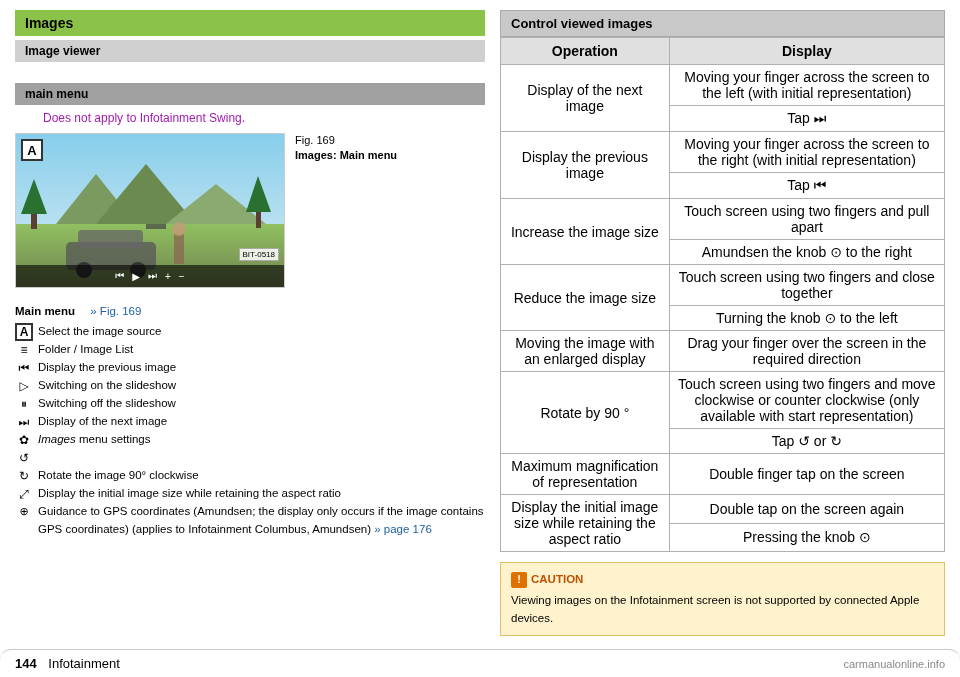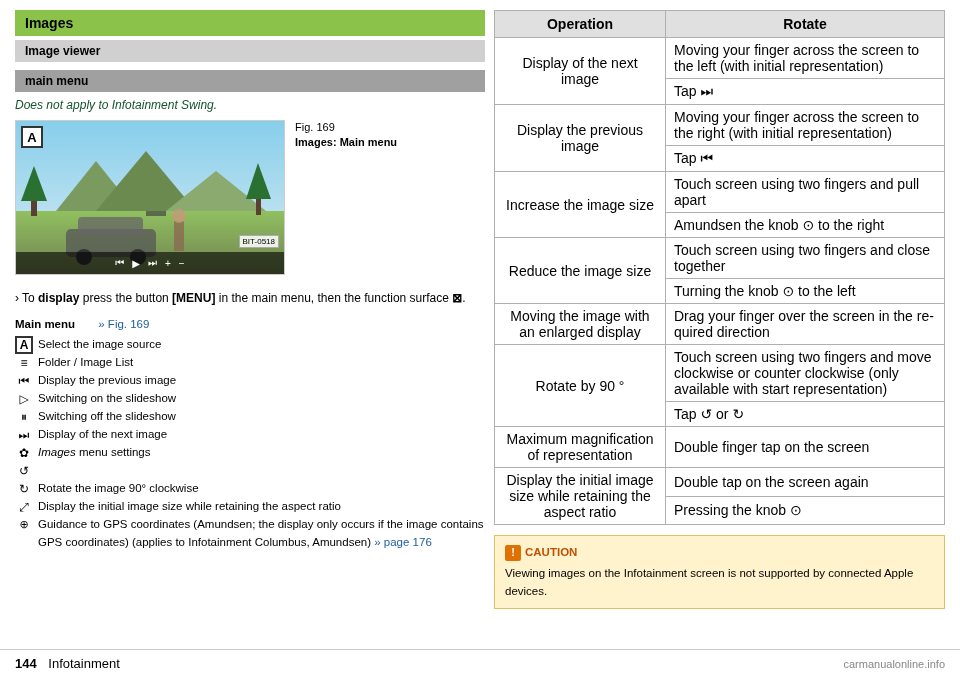--- a/index.html
+++ b/index.html
@@ -9,21 +9,21 @@
       background: #fff;
       width: 960px;
       min-height: 677px;
       display: flex;
       flex-direction: column;
     }
     .main-content {
       display: flex;
       flex: 1;
       padding: 10px 15px;
-      gap: 9px;
+      gap: 15px;
     }
     .left-column {
       width: 470px;
       flex-shrink: 0;
     }
     .right-column {
       flex: 1;
     }
     
     .section-header-green {
@@ -33,35 +33,35 @@
       font-size: 14px;
       padding: 5px 10px;
       margin-bottom: 4px;
     }
     .section-header-light {
       background: #d0d0d0;
       color: #000;
       font-weight: bold;
       font-size: 12px;
       padding: 4px 10px;
-      margin-bottom: 8px;
+      margin-bottom: 21px;
     }
     .section-header-dark {
       background: #a0a0a0;
       color: #000;
       font-weight: bold;
       font-size: 12px;
       padding: 4px 10px;
       margin-bottom: 6px;
     }
     .italic-note {
-      font-style: italic;
       font-size: 12px;
       margin-bottom: 8px;
-      color: #14532d;
+      color: #a21caf;
+      margin-left: 28px;
     }
     .image-container {
       position: relative;
       width: 270px;
       height: 155px;
       background: linear-gradient(135deg, #87ceeb 0%, #98d4e8 30%, #c8e8c0 60%, #a0c878 80%, #888 100%);
       border: 1px solid #ccc;
       margin-bottom: 6px;
       overflow: hidden;
     }
@@ -171,21 +171,21 @@
     .control-table td {
       border: 1px solid #b0b0b0;
       padding: 4px 8px;
       vertical-align: middle;
     }
     .control-table td:first-child {
       text-align: center;
       width: 38%;
     }
     .control-table td:last-child {
-      text-align: left;
+      text-align: center;
       width: 62%;
     }
     .caution-box {
       background: #fff3cd;
       border: 1px solid #e0c060;
       padding: 8px 10px;
       margin-top: 10px;
       font-size: 11.5px;
       line-height: 1.5;
     }
@@ -210,20 +210,21 @@
       border-radius: 2px;
     }
     
     .footer {
       border-top: 1px solid #ccc;
       padding: 6px 15px;
       display: flex;
       align-items: center;
       justify-content: space-between;
       font-size: 12px;
+      border-radius: 11px;
     }
     .footer-left {
       font-weight: bold;
       font-size: 13px;
     }
     .footer-right {
       color: #888;
       font-size: 11px;
       text-align: right;
     }
@@ -284,28 +285,25 @@
           <span>+</span>
           <span>−</span>
         </div>
       </div>
       <div class="fig-text">
         <div>Fig. 169</div>
         <div><strong>Images: Main menu</strong></div>
       </div>
     </div>
 
-    <div class="instruction-text">
-      <span style="margin-right:3px;">›</span>To <strong>display</strong> press the button <strong>[MENU]</strong> in the main menu, then the function surface <strong>⊠</strong>.
-    </div>
 
     <div class="menu-section">
       <div class="menu-title">
         <strong>Main menu</strong>
-        <span class="link-text" style="font-weight:normal; margin-left:20px;">» Fig. 169</span>
+        <span class="link-text" style="font-weight:normal; margin-left:12px;">» Fig. 169</span>
       </div>
       <div class="menu-item">
         <span class="menu-icon" style="border:2px solid #333; width:18px; height:18px; display:inline-flex; align-items:center; justify-content:center; font-weight:bold;">A</span>
         <span>Select the image source</span>
       </div>
       <div class="menu-item">
         <span class="menu-icon">≡</span>
         <span>Folder / Image List</span>
       </div>
       <div class="menu-item">
@@ -340,25 +338,26 @@
         <span>Display the initial image size while retaining the aspect ratio</span>
       </div>
       <div class="menu-item">
         <span class="menu-icon" style="font-size:11px;">⊕</span>
         <span>Guidance to GPS coordinates (Amundsen; the display only occurs if the image contains GPS coordinates) (applies to Infotainment Columbus, Amundsen) <span class="link-text">» page 176</span></span>
       </div>
     </div>
   </div>
 
   <div class="right-column">
+    <div class="control-header">Control viewed images</div>
     <table class="control-table">
       <thead>
         <tr>
           <th>Operation</th>
-          <th>Rotate</th>
+          <th>Display</th>
         </tr>
       </thead>
       <tbody>
 
         <tr>
           <td rowspan="2">Display of the next image</td>
           <td>Moving your finger across the screen to the left (with initial representation)</td>
         </tr>
         <tr>
           <td>Tap ⏭</td>

